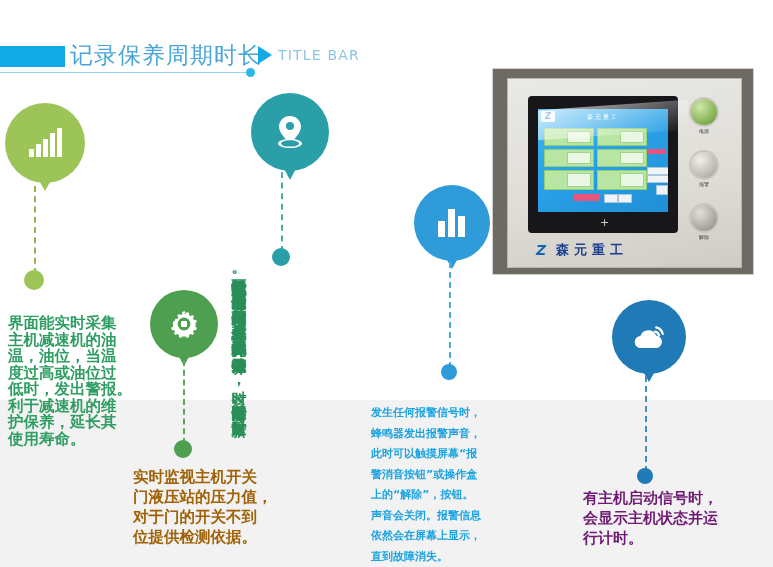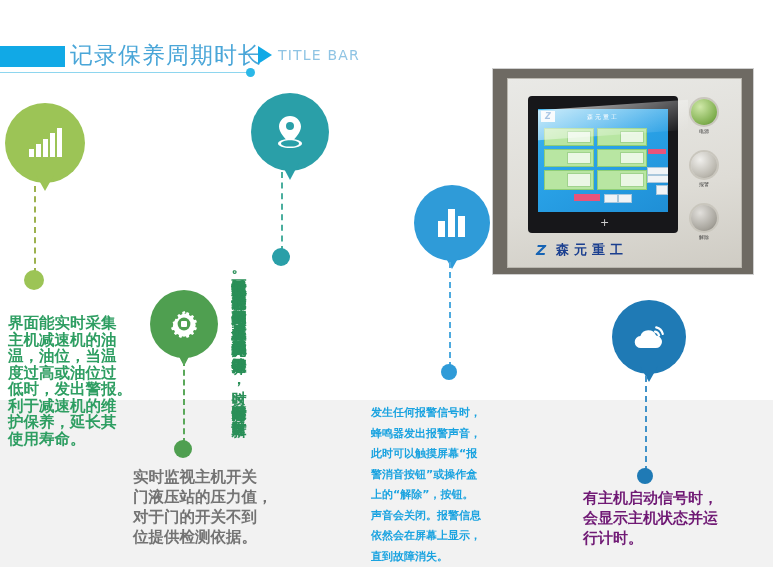--- a/index.html
+++ b/index.html
@@ -63,21 +63,21 @@
   .conn .line{position:absolute;left:50%;top:0;width:0;border-left-style:dashed;border-left-width:2px;}
   .conn .dot{position:absolute;left:50%;border-radius:50%;transform:translateX(-50%);}
 
   
   .txt{
     position:absolute;line-height:1.28;font-weight:bold;white-space:pre-wrap;
     font-family:"DejaVu Sans",sans-serif;
   }
   .txt-green{color:#2e9e62;}
   .txt-green2{color:#2a8f58;}
-  .txt-blue{color:#737373;}
+  .txt-blue{color:#a16207;}
   .txt-cyan{color:#1aa3e0;}
   .txt-navy{color:#701a75;}
   .vert{
     writing-mode:vertical-rl;text-orientation:upright;
   }
 
   
   #photo{
     position:absolute;left:493px;top:69px;width:260px;height:205px;
     background:#6e6a63;overflow:hidden;

